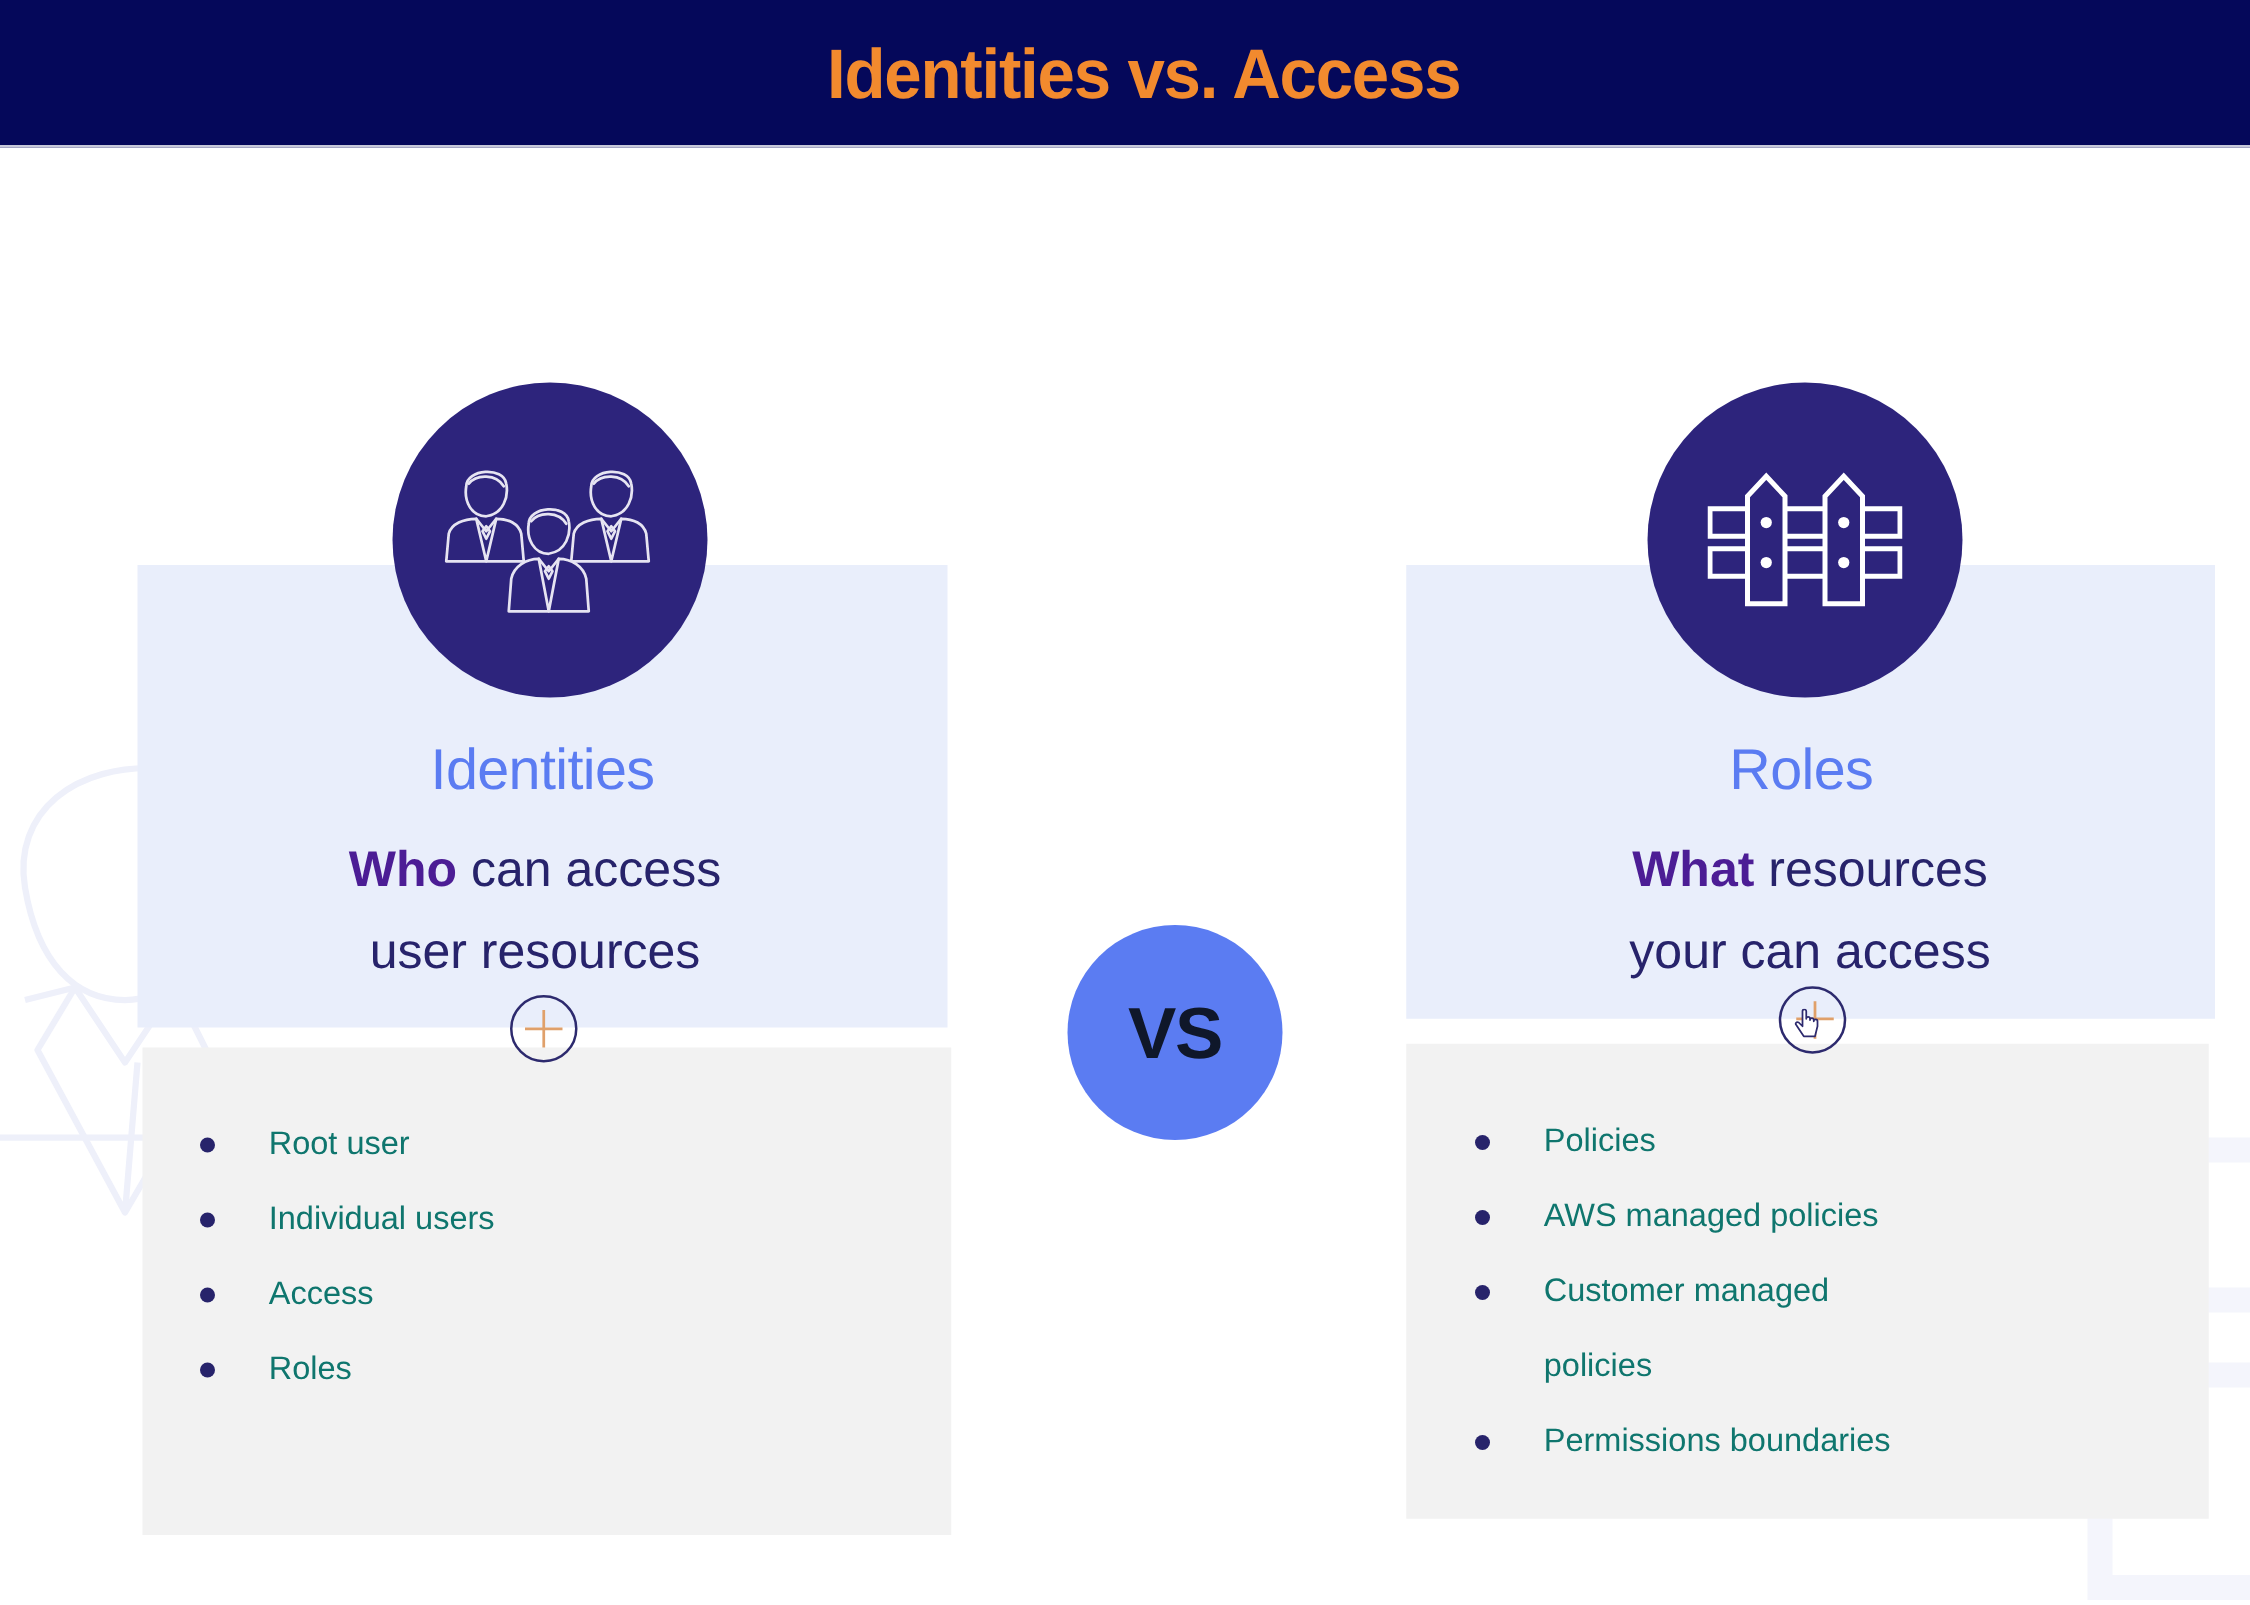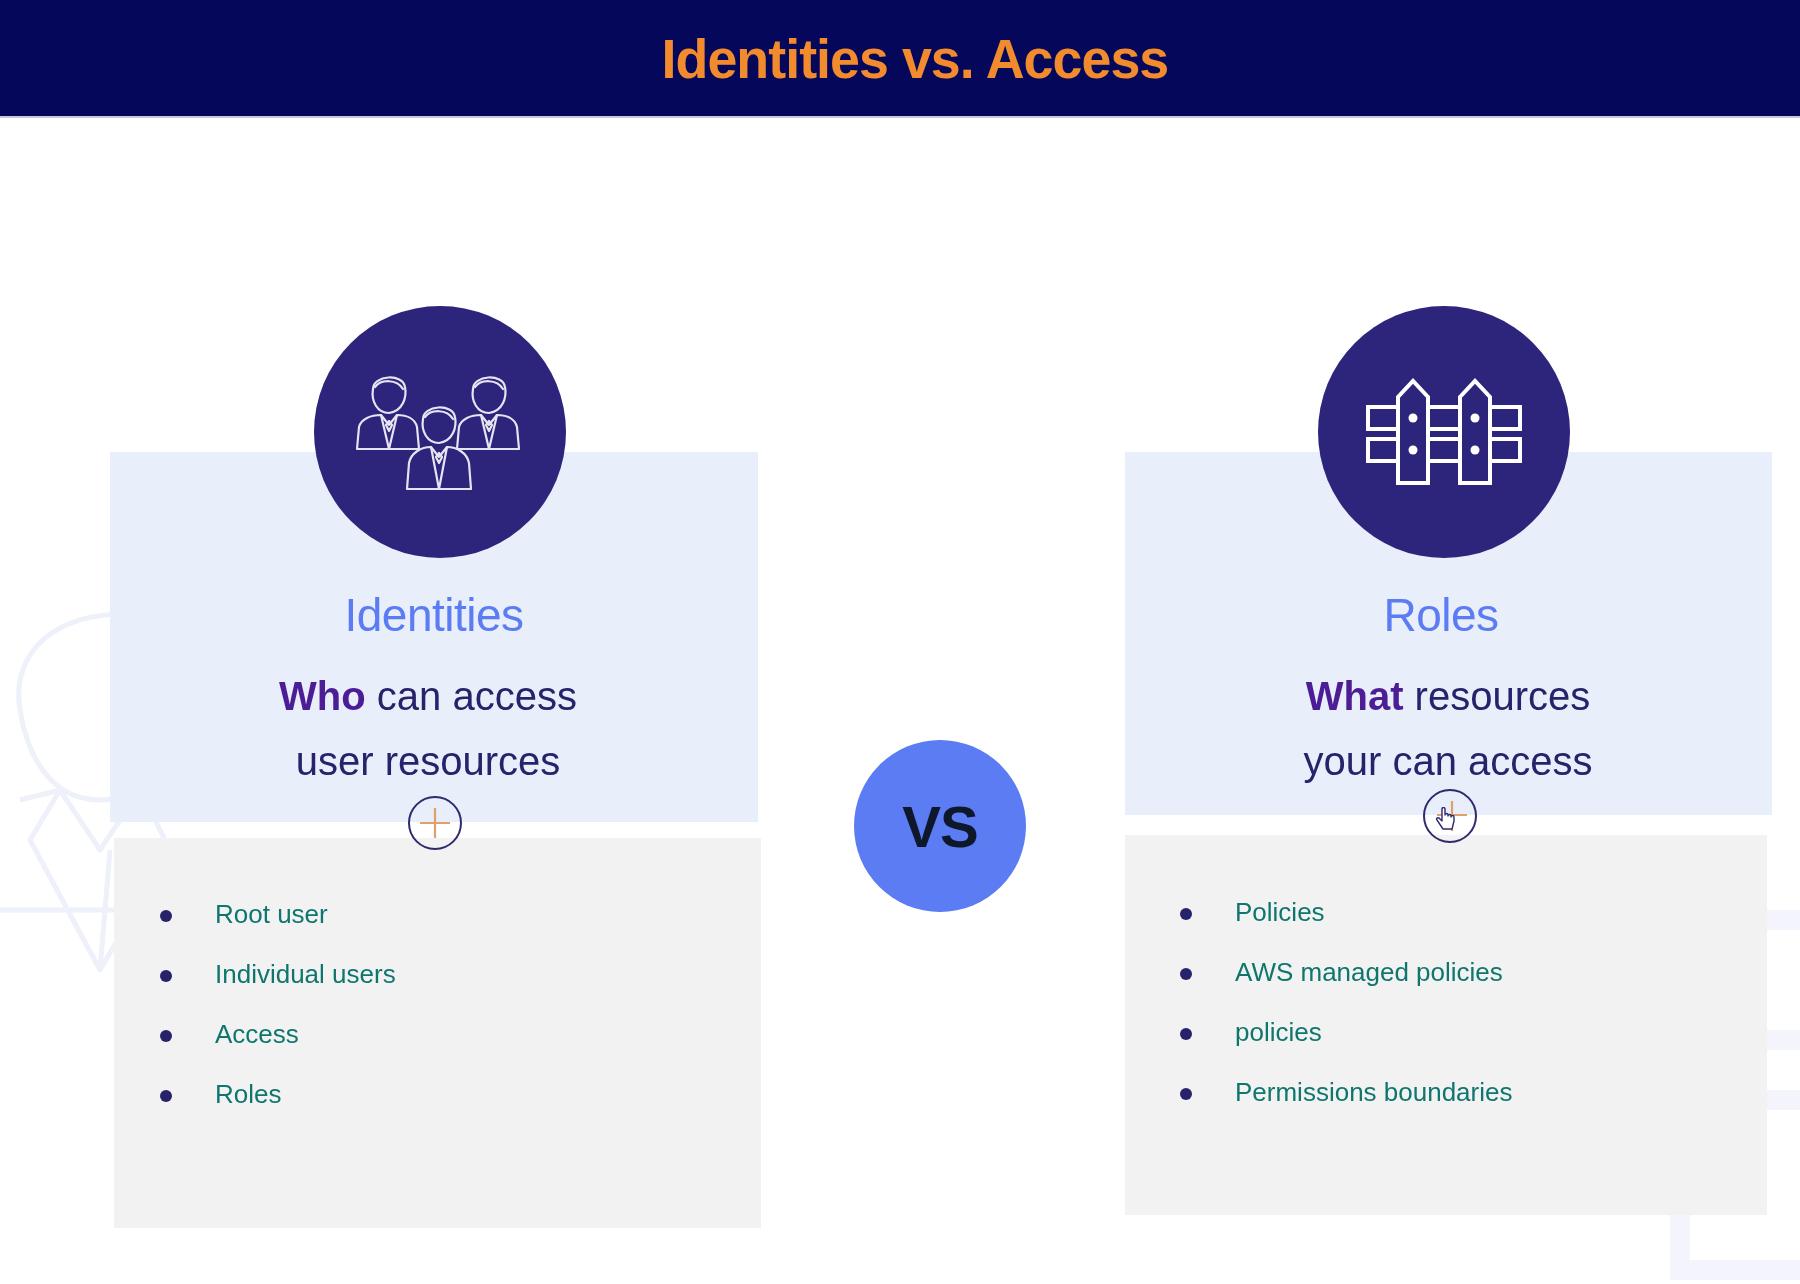--- a/index.html
+++ b/index.html
@@ -185,16 +185,17 @@
   </svg>
   <svg style="position:absolute; left:10px; top:16px;" width="22" height="26" viewBox="0 0 22 26">
     <path d="M7 2 L 7 14 L 4 11 C 2 10, 1 12, 2 13 L 8 22 L 17 22 L 19 14 L 19 10 C 19 8, 16 8, 16 10 L 16 9 C 16 7, 13 7, 13 9 L 13 8 C 13 6, 10 6, 10 8 L 10 2 C 10 0, 7 0, 7 2 Z" fill="#FFFFFF" stroke="#2D2A6E" stroke-width="1.4" stroke-linejoin="round"></path>
   </svg>
 </div>
 
 <ul class="bullet-list" style="left:1178px; top:882px;">
   <li>Policies</li>
   <li>AWS managed policies</li>
   <li>
+    <span class="cont">Customer managed</span>
     <span class="cont">policies</span>
   </li>
   <li>Permissions boundaries</li>
 </ul>
 
 </body></html>

